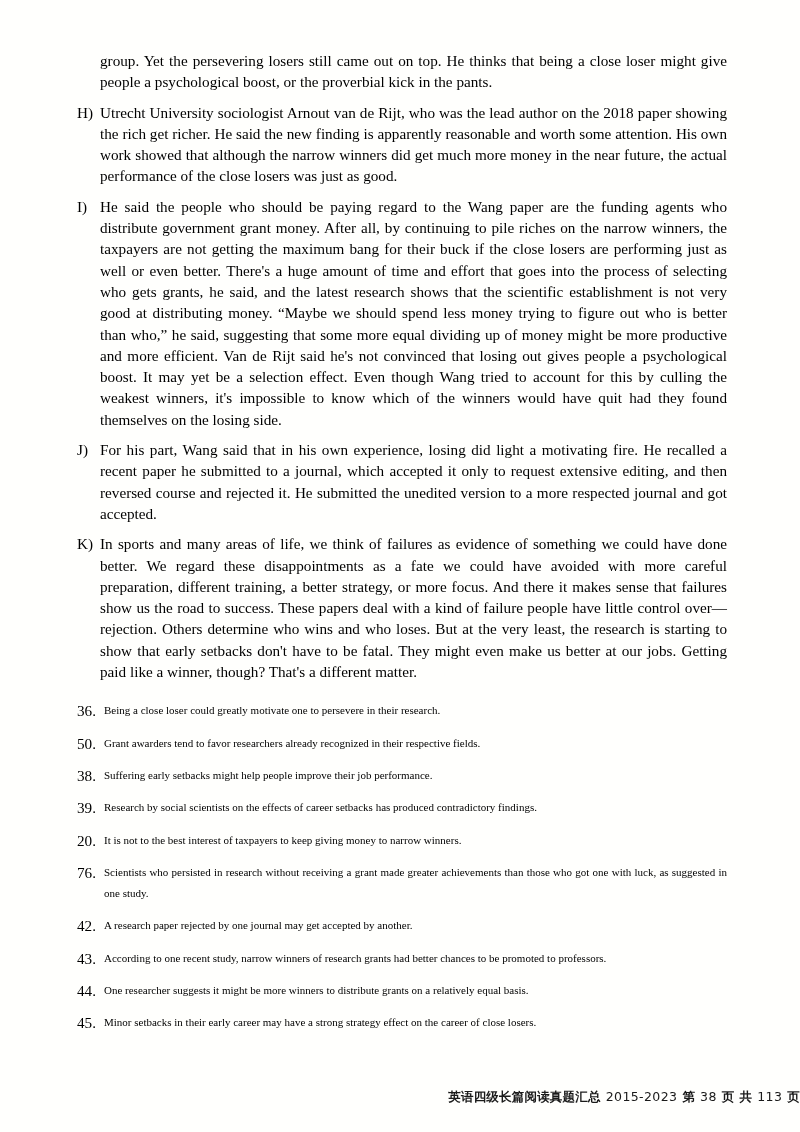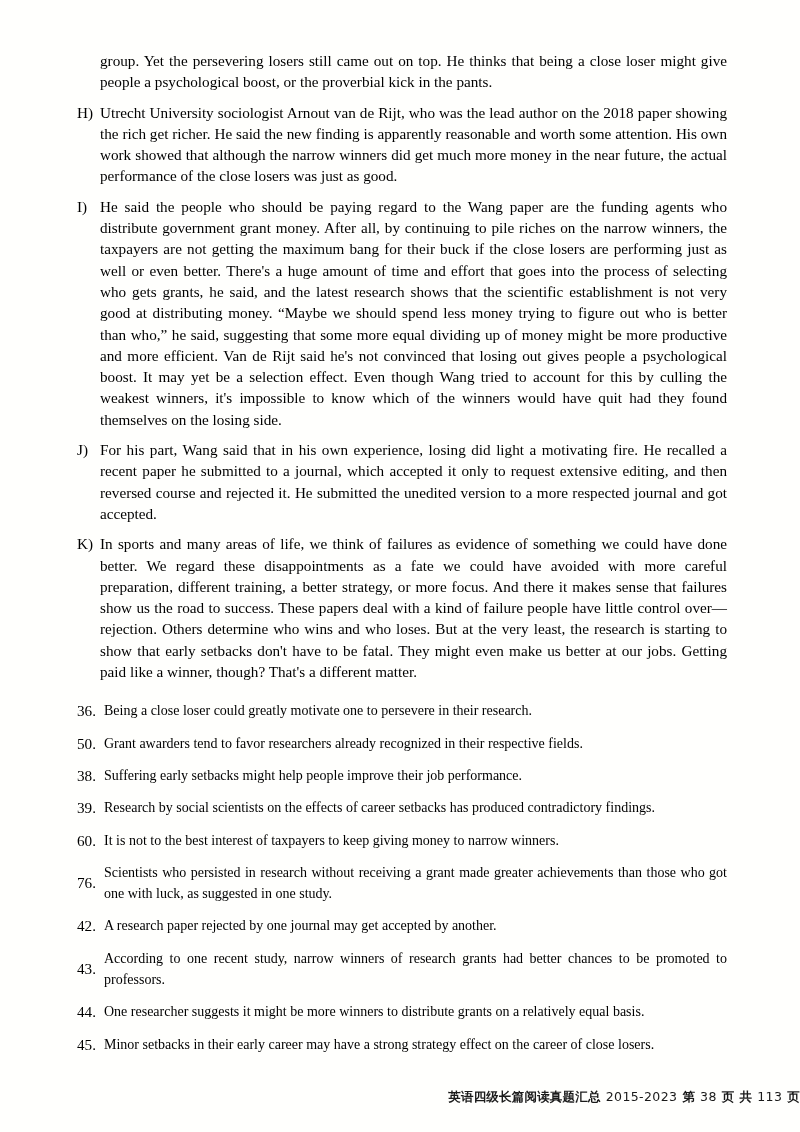--- a/index.html
+++ b/index.html
@@ -58,38 +58,38 @@
   .para.continuation .para-marker {
     visibility: hidden;
   }
 
   
   .questions {
     margin-top: 18px;
   }
   .qitem {
     display: flex;
-    align-items: center;
+    align-items: flex-start;
     margin-bottom: 11px;
     font-size: 15.2px;
     line-height: 21.3px;
   }
   .qnum {
     flex: 0 0 27px;
     width: 27px;
     text-align: left;
     font-size: 15.2px;
     line-height: 21.3px;
     white-space: nowrap;
   }
   .qtext {
     flex: 1 1 auto;
     text-align: justify;
     text-justify: inter-word;
-    font-size: 14px;
+    font-size: 11px;
     line-height: 21.3px;
   }
   .qitem.single .qtext {
     text-align: left;
   }
 
   
   .footer {
     position: absolute;
     left: 0;
@@ -163,21 +163,21 @@
         <span class="qnum">38.</span>
         <span class="qtext">Suffering early setbacks might help people improve their job performance.</span>
       </div>
 
       <div class="qitem">
         <span class="qnum">39.</span>
         <span class="qtext">Research by social scientists on the effects of career setbacks has produced contradictory findings.</span>
       </div>
 
       <div class="qitem single">
-        <span class="qnum">60.</span>
+        <span class="qnum">20.</span>
         <span class="qtext">It is not to the best interest of taxpayers to keep giving money to narrow winners.</span>
       </div>
 
       <div class="qitem">
         <span class="qnum">76.</span>
         <span class="qtext">Scientists who persisted in research without receiving a grant made greater achievements than those who got one with luck, as suggested in one study.</span>
       </div>
 
       <div class="qitem single">
         <span class="qnum">42.</span>

